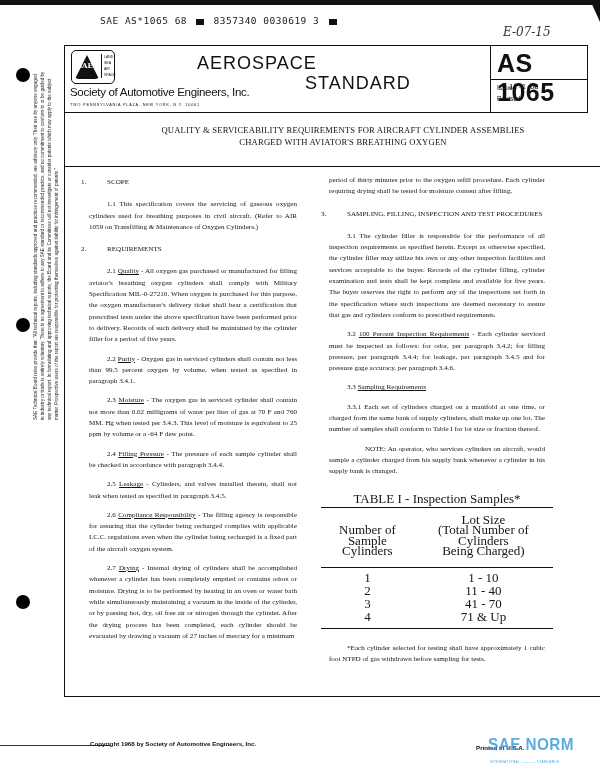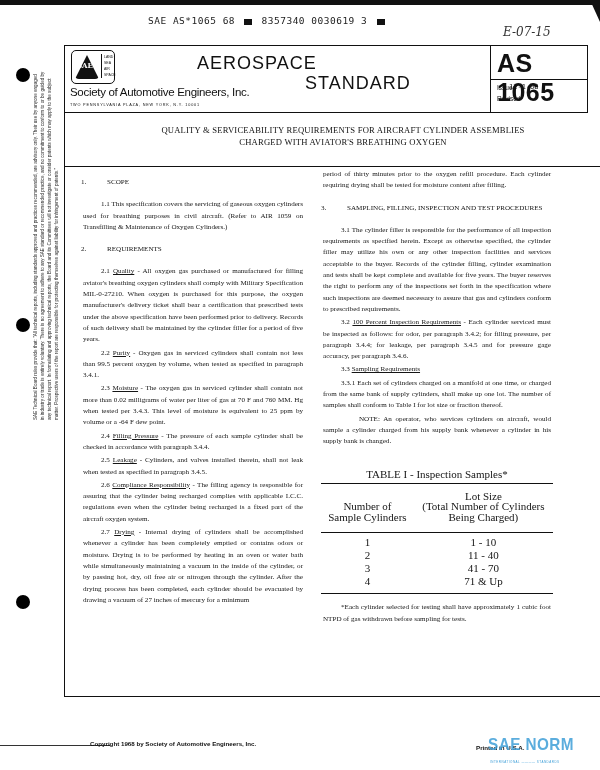--- a/index.html
+++ b/index.html
@@ -4,21 +4,21 @@
 <style>
   html, body { margin: 0; padding: 0; }
   body {
     width: 600px; height: 770px; position: relative; overflow: hidden;
     background: #ffffff; color: #111;
     font-family: "Liberation Serif", "DejaVu Serif", serif;
   }
   .abs { position: absolute; }
   .topbar { left: 0; top: 0; width: 600px; height: 5px; background: #111; }
   .topcorner { right: 0; top: 0; width: 0; height: 0; border-top: 22px solid #111; border-left: 10px solid transparent; }
-  .catalog { left: 100px; top: 15px; font-family: "DejaVu Sans Mono", monospace; font-size: 9.5px; letter-spacing: 0.5px; color: #222; margin-left: 48px; }
+  .catalog { left: 100px; top: 15px; font-family: "DejaVu Sans Mono", monospace; font-size: 9.5px; letter-spacing: 0.5px; color: #222; }
   .catalog .blk { display: inline-block; width: 8px; height: 6px; background: #111; vertical-align: middle; margin: 0 3px; }
   .handwritten { left: 503px; top: 25px; font-family: "DejaVu Serif", serif; font-style: italic; font-size: 12px; color: #333; }
   .hole { width: 14px; height: 14px; border-radius: 50%; background: #000; }
 
   
   .hdr { left: 64px; top: 45px; width: 426px; height: 68px; border: 1.5px solid #111; border-right: none; box-sizing: border-box; }
   .hdr-right { left: 490px; top: 45px; width: 98px; height: 68px; border: 1.5px solid #111; box-sizing: border-box; }
   .as-num { left: 6px; top: 3px; font-family: "Liberation Sans", sans-serif; font-weight: bold; font-size: 25px; letter-spacing: 0.5px; }
   .hdr-right .divider { left: 0; top: 33px; width: 100%; height: 0; border-top: 1px solid #111; }
   .issued-l { left: 6px; top: 38px; font-family: "Liberation Sans", sans-serif; font-size: 6.5px; }
@@ -36,27 +36,27 @@
   
   .mainbox { left: 64px; top: 112px; width: 558px; height: 585px; border: 1.5px solid #111; border-top: none; box-sizing: border-box; }
   .titlebox { left: 0; top: 0; width: 100%; height: 55px; border-bottom: 1px solid #111; box-sizing: border-box; }
   .title1, .title2 { width: 100%; text-align: center; font-size: 8.6px; letter-spacing: 0.2px; }
   .title1 { top: 13px; }
   .title2 { top: 25px; }
 
   .col { font-size: 7.1px; line-height: 11.3px; color: #151515; }
   .colL { left: 16px; top: 65px; width: 224px; }
   .colR { left: 256px; top: 55px; width: 232px; }
-  .col p { margin: 2px; text-align: justify; }
+  .col p { margin: 8px; text-align: justify; }
   .col .ind { text-indent: 18px; }
   .col .sec { display: flex; margin: 11px 0; }
   .col .sec .num { width: 26px; flex: none; }
   .u { text-decoration: underline; }
 
-  .tbl { width: 100%; border-collapse: collapse; margin-top: 20px; font-size: 11px; }
+  .tbl { width: 100%; border-collapse: collapse; margin-top: 14px; font-size: 13px; }
   .tbl .cap { text-align: center; padding-bottom: 3px; }
   .tbl .rule-top td { border-top: 1.5px solid #111; height: 4px; }
   .tbl .hdrrow td { text-align: center; vertical-align: bottom; line-height: 10.5px; padding-bottom: 10px; border-bottom: 1.5px solid #111; }
   .tbl .row td { text-align: center; line-height: 11px; }
   .tbl .rule-bot td { border-bottom: 1.5px solid #111; height: 3px; }
 
   .sidenote { font-family: "Liberation Sans", sans-serif; font-size: 4.6px; line-height: 6.2px; color: #222; transform-origin: 0 0; transform: rotate(-90deg); white-space: nowrap; }
 
   .footer-line { left: 0; top: 745px; width: 110px; height: 0; border-top: 0.8px solid #333; }
   .copyright { left: 90px; top: 740px; font-family: "Liberation Sans", sans-serif; font-size: 6.2px; font-weight: bold; }

